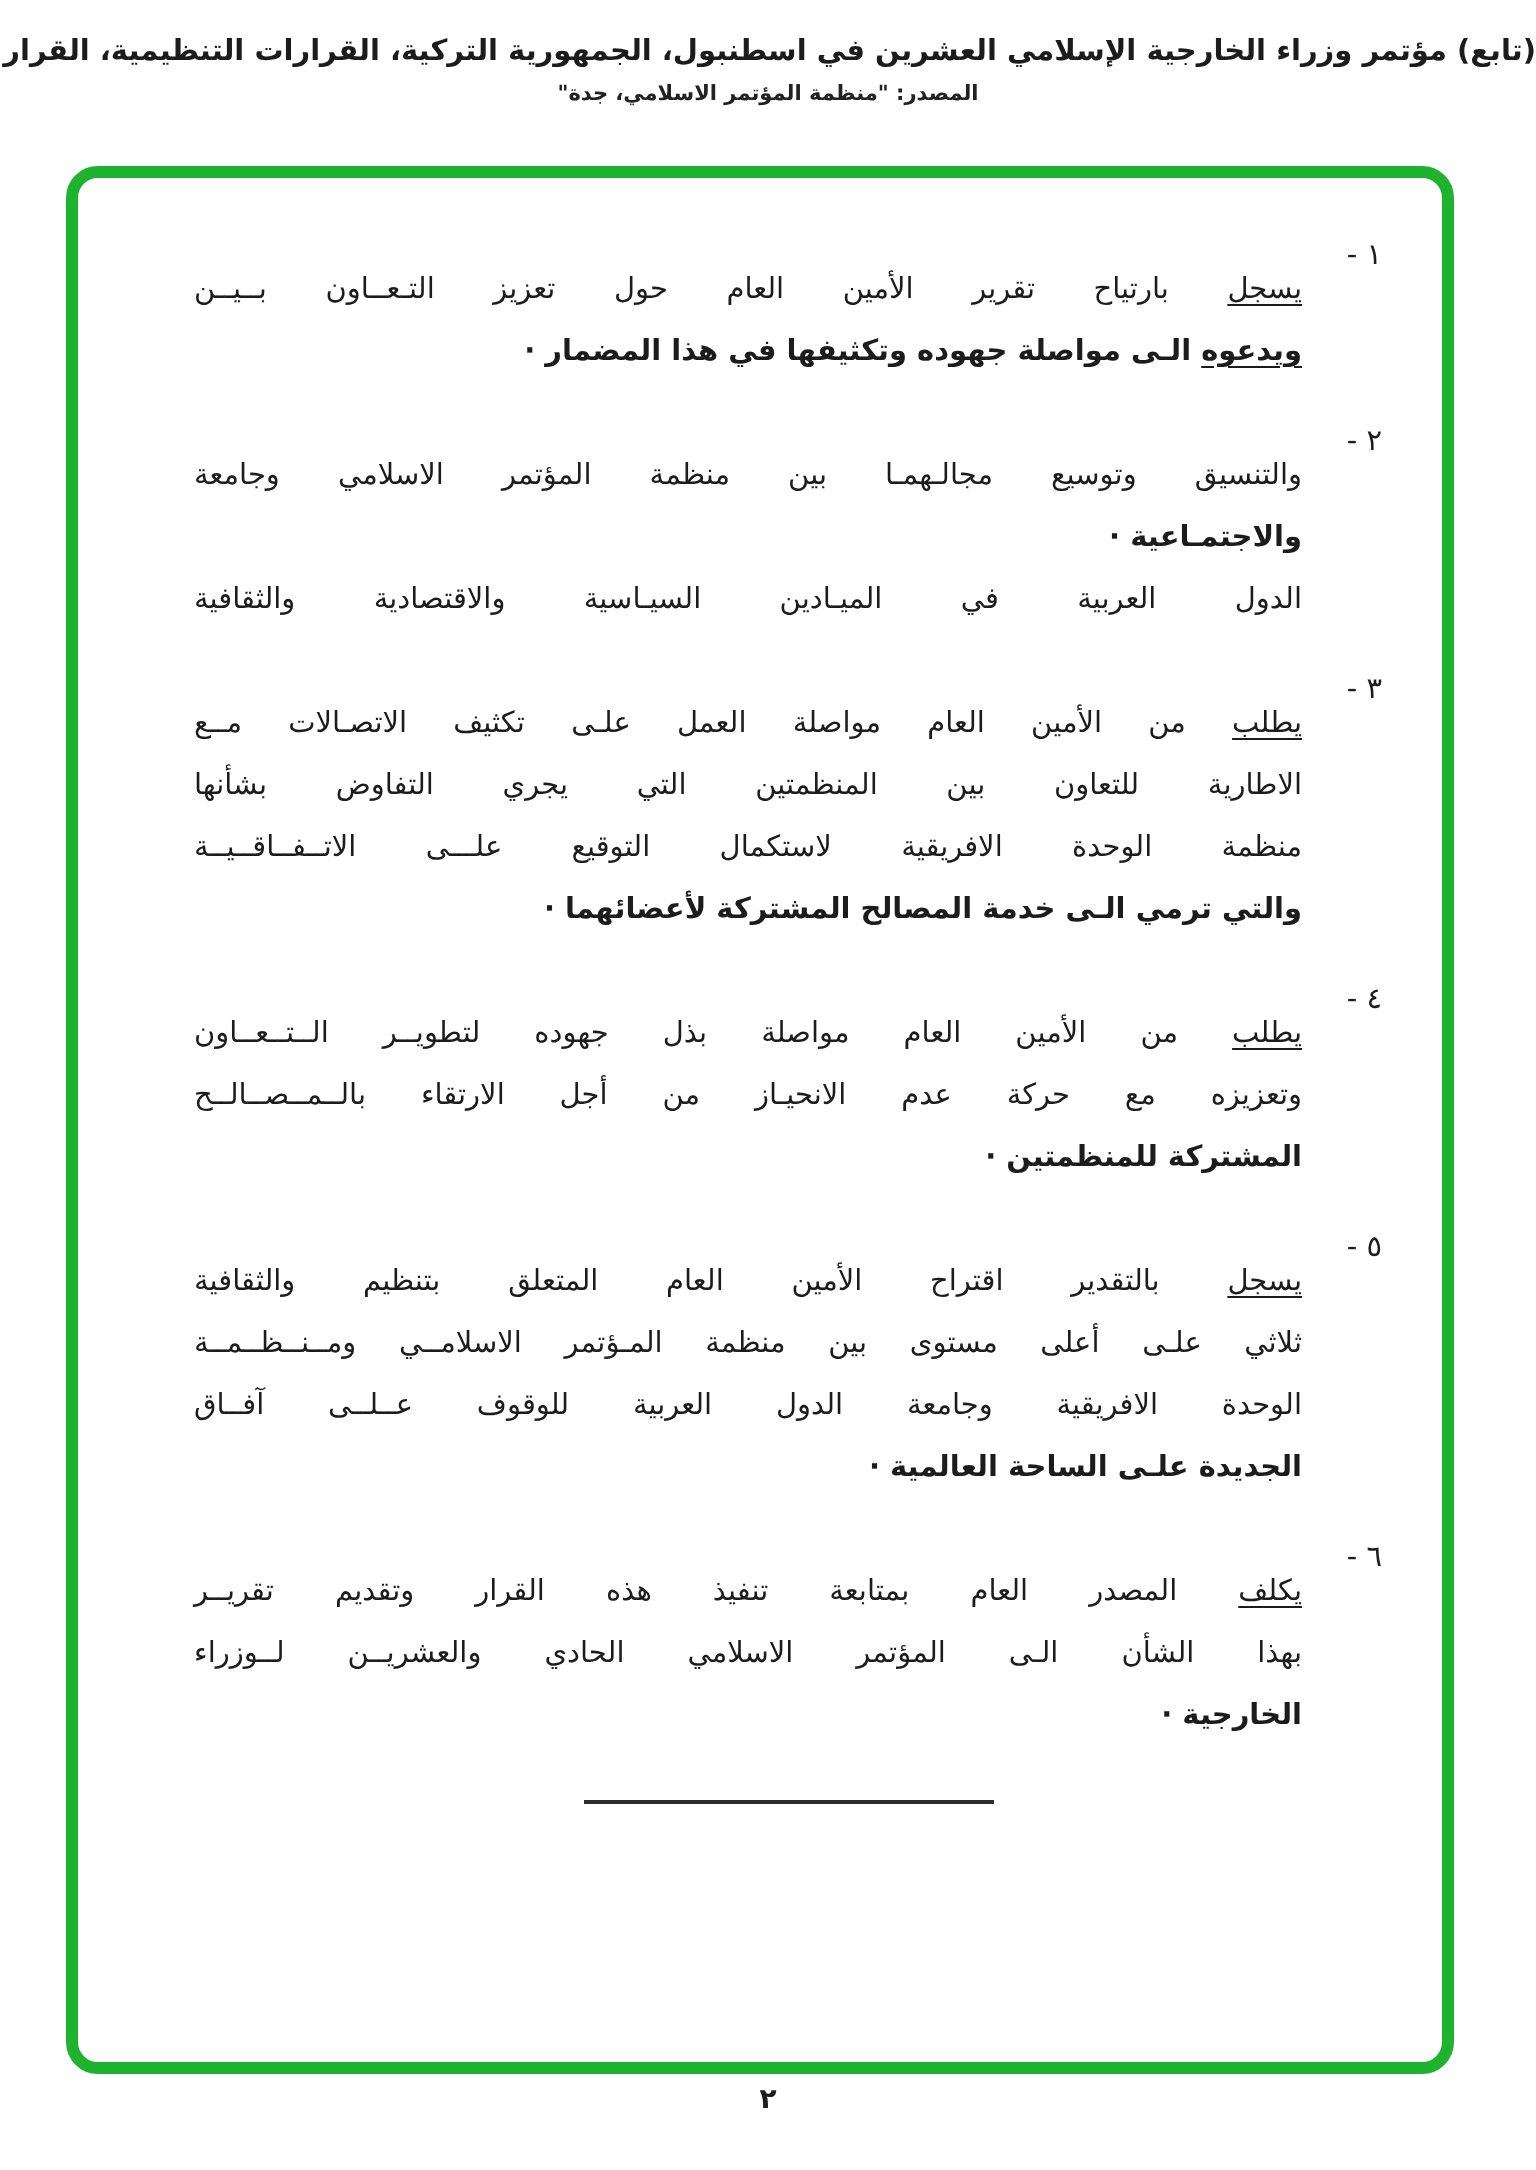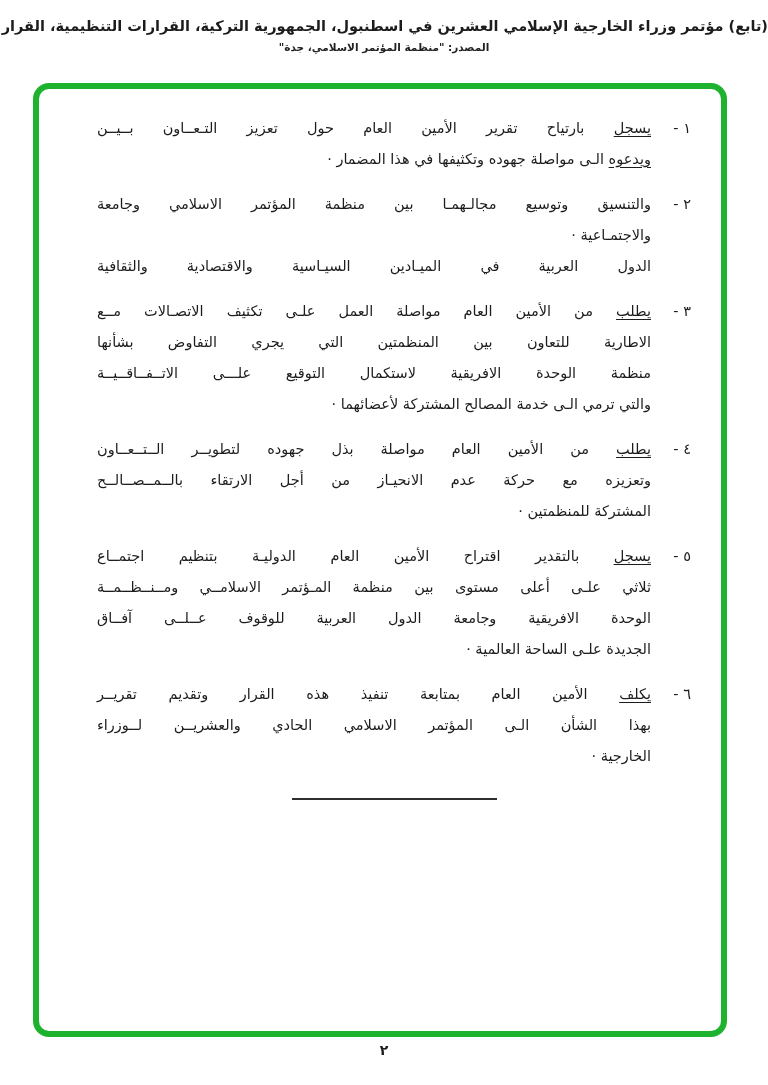--- a/index.html
+++ b/index.html
@@ -35,29 +35,29 @@
     padding: 24px 30px 0 58px;
   }
   .items { margin: 0; padding: 0; list-style: none; }
   .item { display: flex; margin-bottom: 14px; }
   .item-num {
     flex: 0 0 40px;
     font-size: 14.5px;
     line-height: 31px;
     white-space: nowrap;
   }
-  .item-lines { flex: 1 1 auto; min-width: 0; }
+  .item-lines { flex: 1 1 auto; min-width: 0; margin-top: 17px; }
   .line {
     font-size: 14.5px;
     line-height: 31px;
     text-align: justify;
     text-align-last: justify;
     text-justify: inter-word;
   }
-  .line.last { text-align-last: start; }
+  .line.last { text-align-last: start; font-weight: bold; }
   .u { text-decoration: underline; text-underline-offset: 3px; }
   .divider {
     width: 205px;
     margin: 26px auto 0 auto;
     border-top: 2px solid #2e2e2e;
     height: 0;
   }
   .page-number {
     position: absolute;
     top: 1042px; left: 0;
@@ -105,30 +105,30 @@
         <span class="item-num">٤ -</span>
         <div class="item-lines">
           <div class="line"><span class="u">يطلب</span><span> من الأمين العام مواصلة بذل جهوده لتطويــر الــتــعــاون</span></div>
           <div class="line"><span>وتعزيزه مع حركة عدم الانحيـاز من أجل الارتقاء بالــمــصــالــح</span></div>
           <div class="line last"><span>المشتركة للمنظمتين ·</span></div>
         </div>
       </li>
       <li class="item">
         <span class="item-num">٥ -</span>
         <div class="item-lines">
-          <div class="line"><span class="u">يسجل</span><span> بالتقدير اقتراح الأمين العام الدوليـة بتنظيم اجتمــاع</span></div>
+          <div class="line"><span class="u">يسجل</span><span> بالتقدير اقتراح الأمين العام المتعلق بتنظيم والثقافية</span></div>
           <div class="line"><span>ثلاثي علـى أعلى مستوى بين منظمة المـؤتمر الاسلامــي ومــنــظــمــة</span></div>
           <div class="line"><span>الوحدة الافريقية وجامعة الدول العربية للوقوف عــلــى آفــاق</span></div>
           <div class="line last"><span>الجديدة علـى الساحة العالمية ·</span></div>
         </div>
       </li>
       <li class="item">
         <span class="item-num">٦ -</span>
         <div class="item-lines">
-          <div class="line"><span class="u">يكلف</span><span> الأمين العام بمتابعة تنفيذ هذه القرار وتقديم تقريــر</span></div>
+          <div class="line"><span class="u">يكلف</span><span> المصدر العام بمتابعة تنفيذ هذه القرار وتقديم تقريــر</span></div>
           <div class="line"><span>بهذا الشأن الـى المؤتمر الاسلامي الحادي والعشريــن لــوزراء</span></div>
           <div class="line last"><span>الخارجية ·</span></div>
         </div>
       </li>
     </ol>
   <div class="divider"></div>
 </div>
 
 <div class="page-number">٢</div>
 

